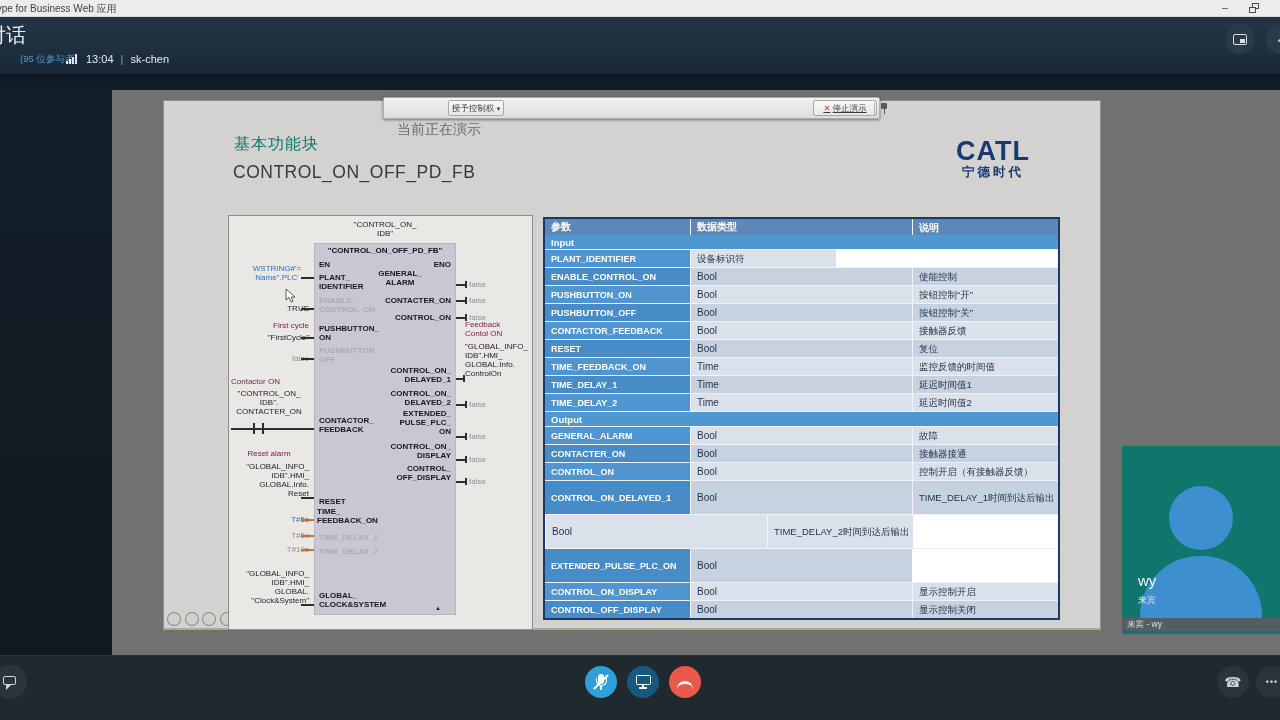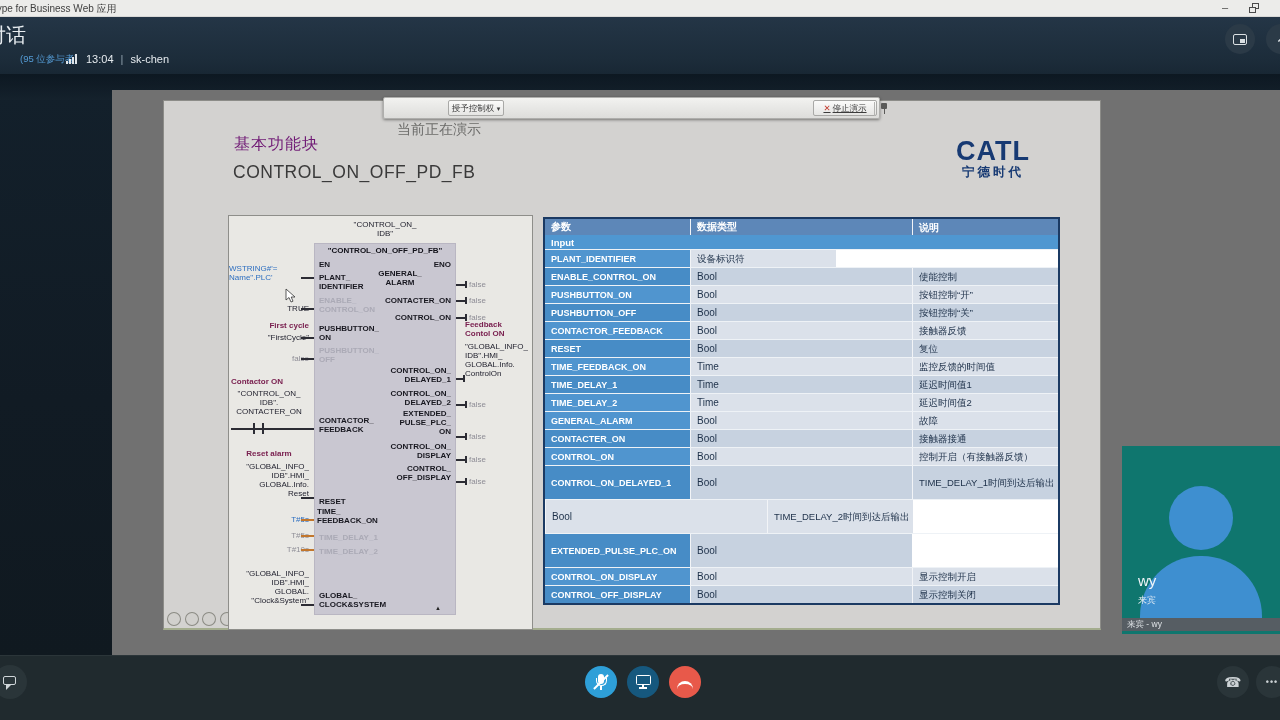--- a/index.html
+++ b/index.html
@@ -23,21 +23,21 @@
   .meta-time{position:absolute;left:86px;top:53px;font-size:11px;color:#e6ebef;}
   .circle-btn{position:absolute;border-radius:50%;background:#2b3a47;display:flex;align-items:center;justify-content:center;}
   .btn-layout{left:1225px;top:24px;width:30px;height:30px;}
   .layout-icon{position:relative;width:14px;height:11px;border:1.5px solid #dbe0e3;border-radius:2px;box-sizing:border-box;}
   .layout-icon:after{content:"";position:absolute;right:1px;bottom:1px;width:5px;height:4px;background:#dbe0e3;}
   .btn-expand{left:1266px;top:24px;width:30px;height:30px;color:#dbe0e3;font-size:12px;font-weight:bold;}
   .band{position:absolute;left:0;top:74px;width:1280px;height:26px;background:linear-gradient(#0a141d,#15222d);opacity:.8;}
   
   .stage{position:absolute;left:112px;top:90px;width:1168px;height:565px;background:#717171;}
   .slide{position:absolute;left:163px;top:100px;width:938px;height:530px;background:#d3d2d0;border:1px solid #8c8c88;border-bottom:2px solid #a4ad8e;box-sizing:border-box;}
-  .slide-h1{position:absolute;left:234px;top:134px;font-size:16px;color:#701a75;letter-spacing:1px;}
+  .slide-h1{position:absolute;left:234px;top:134px;font-size:16px;color:#0f766e;letter-spacing:1px;}
   .slide-h2{position:absolute;left:233px;top:162px;font-size:17.5px;color:#3a3a3a;letter-spacing:.5px;}
   .brand{position:absolute;left:943px;top:138px;width:100px;text-align:center;color:#173a73;}
   .brand .b-en{font-size:27px;font-weight:bold;letter-spacing:1px;line-height:26px;}
   .brand .b-cn{font-size:12.5px;font-weight:bold;letter-spacing:3px;}
   .dots{position:absolute;left:167px;top:612px;height:14px;}
   .dots i{display:inline-block;width:12px;height:12px;border-radius:50%;border:1px solid rgba(70,70,60,.5);background:rgba(205,205,195,.25);margin-right:3.5px;}
   
   .pbar{position:absolute;left:383px;top:97px;width:497px;height:22px;background:linear-gradient(#f2f2f0,#dddddb);border:1px solid #aeaeac;box-sizing:border-box;border-radius:2px;box-shadow:0 1px 3px rgba(0,0,0,.45);}
   .pbar .status{position:absolute;left:13px;top:23px;font-size:14px;color:#6b6b69;}
   .pbtn{position:absolute;top:2px;height:16px;background:linear-gradient(#fbfbfa,#e6e6e4);border:1px solid #a9a9a7;border-radius:2px;box-sizing:border-box;font-size:8.5px;color:#3c3c3c;line-height:14px;text-align:center;}
@@ -49,21 +49,21 @@
   .pin-icon:before{content:"";position:absolute;left:2px;top:1px;width:6px;height:6px;background:#5a5a58;border-radius:1px;}
   .pin-icon:after{content:"";position:absolute;left:4.5px;top:7px;width:1.5px;height:5px;background:#5a5a58;}
   
   .fbd{position:absolute;left:228px;top:215px;width:303px;height:413px;background:#e9e8e4;border:1px solid #8e8e8a;box-sizing:content-box;}
   .fbd .blk{position:absolute;left:85px;top:27px;width:142px;height:372px;background:#c9c7d1;border:1px solid #b9b6c2;box-sizing:border-box;}
   .di{position:absolute;font-size:8px;line-height:9px;color:#232330;white-space:pre-line;}
   .di.p{font-weight:bold;color:#17171f;}
   .di.pg{font-weight:bold;color:#abaab6;}
   .di.b{color:#2e6fc0;}
   .di.g{color:#8e8d96;}
-  .di.m{color:#7a2150;font-weight:bold;}
+  .di.m{color:#7a2150;font-weight:normal;}
   .di.ttl{font-weight:bold;color:#101018;}
   .di.tri{font-size:6px;color:#222;}
   .di.hl{height:1.5px;background:#2c2c34;}
   .di.hlo{height:1.5px;background:#c2762c;}
   .di.vl{width:1.5px;background:#2c2c34;}
   .cursor{position:absolute;left:56px;top:72px;}
   
   .ptable{position:absolute;left:543px;top:217px;width:517px;border:2px solid #1b3a63;box-sizing:border-box;background:#fff;}
   .trow{display:flex;border-top:1px solid #eef2f6;}
   .trow:first-child{border-top:none;}
@@ -191,21 +191,21 @@
 DELAYED_1</div>
     <div class="di p" style="left: 120px; top: 173px; width: 102px; text-align: right;">CONTROL_ON_
 DELAYED_2</div>
     <div class="di p" style="left: 120px; top: 193px; width: 102px; text-align: right;">EXTENDED_
 PULSE_PLC_
 ON</div>
     <div class="di p" style="left: 120px; top: 226px; width: 102px; text-align: right;">CONTROL_ON_
 DISPLAY</div>
     <div class="di p" style="left: 120px; top: 248px; width: 102px; text-align: right;">CONTROL_
 OFF_DISPLAY</div>
-    <div class="di b" style="left: 0px; top: 48px; width: 80px; text-align: left;">WSTRING#'=
+    <div class="di b" style="left: 8px; top: 48px; width: 80px; text-align: center;">WSTRING#'=
 Name".PLC'</div>
     <div class="di op" style="left: 0px; top: 88px; width: 80px; text-align: right;">TRUE</div>
     <div class="di m" style="left: 0px; top: 105px; width: 80px; text-align: right;">First cycle</div>
     <div class="di op" style="left: 0px; top: 117px; width: 80px; text-align: right;">"FirstCycle"</div>
     <div class="di g" style="left: 0px; top: 138px; width: 80px; text-align: right;">false</div>
     <div class="di m" style="left: 2px; top: 161px; width: 80px; text-align: left;">Contactor ON</div>
     <div class="di op" style="left: 0px; top: 173px; width: 80px; text-align: center;">"CONTROL_ON_
 IDB".
 CONTACTER_ON</div>
     <div class="di m" style="left: 0px; top: 233px; width: 80px; text-align: center;">Reset alarm</div>
@@ -309,20 +309,21 @@
       <div class="trow r dark">
         <div class="cell c0">TIME_DELAY_1</div>
         <div class="cell c1">Time</div>
         <div class="cell c2">延迟时间值1</div>
       </div>
       <div class="trow r light">
         <div class="cell c0">TIME_DELAY_2</div>
         <div class="cell c1">Time</div>
         <div class="cell c2">延迟时间值2</div>
       </div>
+      <div class="trow section" style="display: flex;">Output</div>
       <div class="trow r light">
         <div class="cell c0">GENERAL_ALARM</div>
         <div class="cell c1">Bool</div>
         <div class="cell c2">故障</div>
       </div>
       <div class="trow r dark">
         <div class="cell c0">CONTACTER_ON</div>
         <div class="cell c1">Bool</div>
         <div class="cell c2">接触器接通</div>
       </div>

